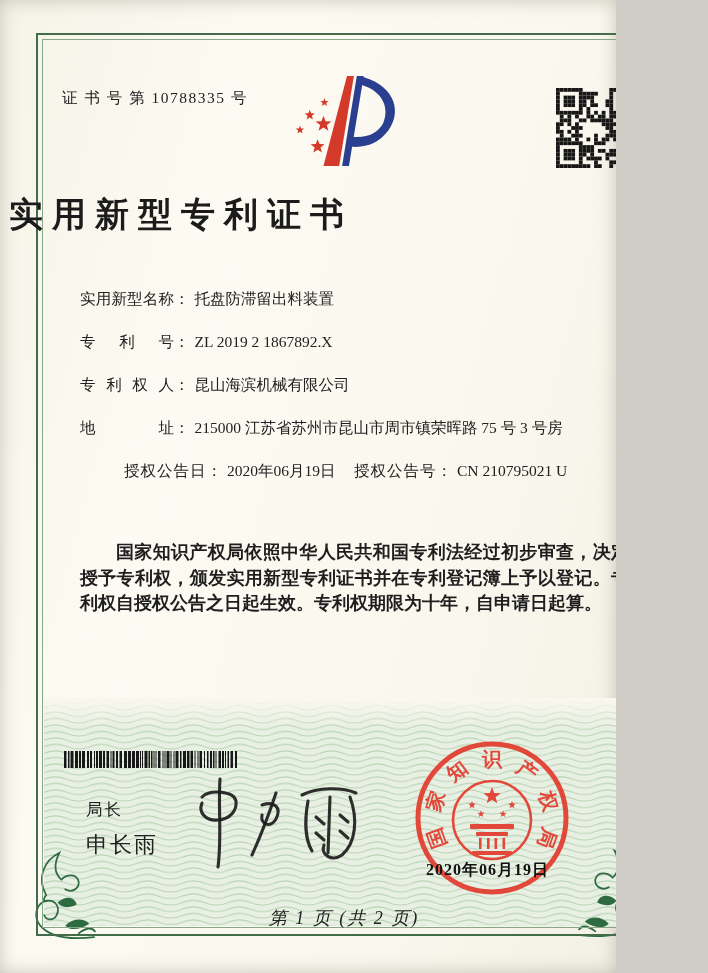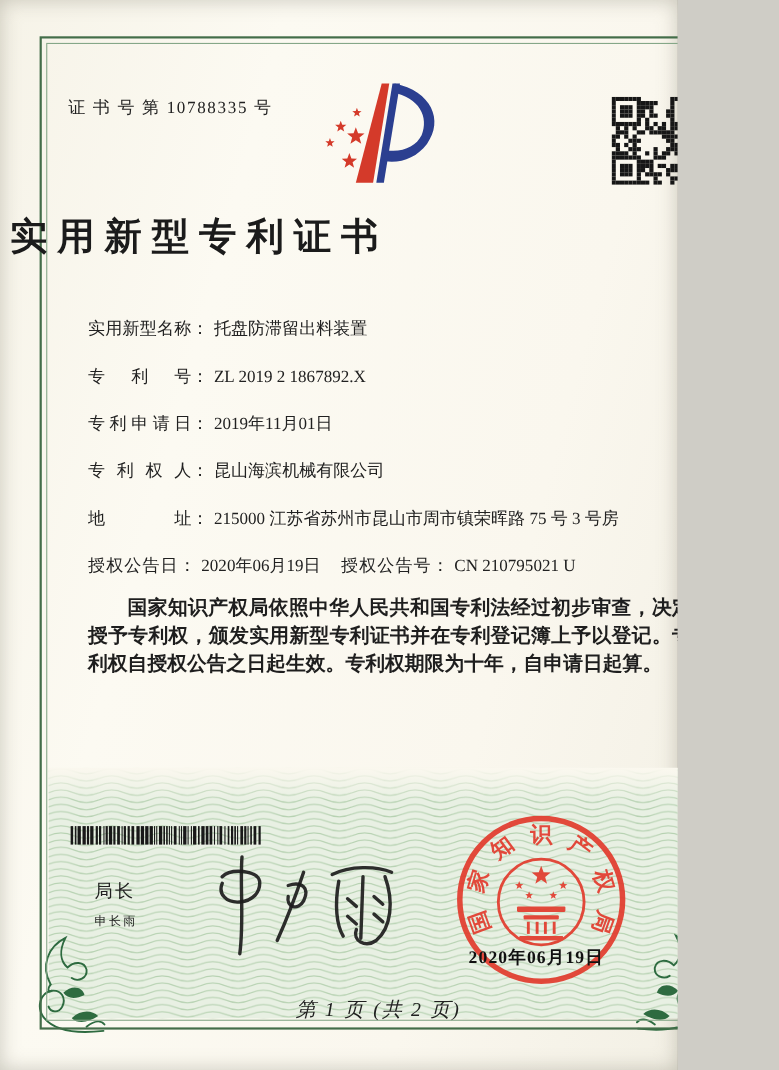--- a/index.html
+++ b/index.html
@@ -26,31 +26,31 @@
   .cert-number{left:62px;top:88px;font-size:15.5px;letter-spacing:1.5px;}
   .logo{left:288px;top:74px;}
   .qr{left:556px;top:88px;}
   .title{left:0;right:0;top:192px;text-align:left;font-size:34px;font-weight:bold;
     letter-spacing:9px;text-indent:9px;color:#1b1b1b;}
   
   .fields{left:80px;top:289px;width:556px;font-size:15.5px;}
   .frow{height:43px;white-space:nowrap;}
   .flabel{display:inline-block;width:94px;text-align:justify;text-align-last:justify;}
   .fvalue{margin-left:5px;text-align:center;}
-  .grant-row{position:relative;height:43px;white-space:nowrap;}
+  .grant-row{position:relative;height:43px;white-space:nowrap;margin-left:44px;}
   .glabel{display:inline-block;letter-spacing:1px;}
   .grant-no{position:absolute;left:230px;top:0;white-space:nowrap;}
   
   .bodytext{left:80px;top:540px;width:549px;font-size:18px;line-height:25.5px;
     text-align:justify;color:#1e1e1e;font-weight:bold;}
   .bodytext p{margin:0;text-indent:2em;}
   
   .barcode{left:64px;top:751px;}
   .director-title{left:86px;top:799px;font-size:16.5px;letter-spacing:2px;}
-  .director-name{left:86px;top:830px;font-size:11px;letter-spacing:2px;font-family:Liberation Mono, monospace;}
+  .director-name{left:86px;top:830px;font-size:22px;letter-spacing:2px;font-family:Liberation Mono, monospace;}
   .signature{left:190px;top:775px;}
   .sig-stroke{fill:none;stroke:#1c1c1c;stroke-width:3.1;stroke-linecap:round;opacity:.92;}
   .seal{left:406px;top:732px;}
   .seal-stroke{fill:none;stroke:var(--seal_red);}
   .seal-fill{fill:var(--seal_red);}
   .seal-char{fill:var(--seal_red);font-size:20px;font-weight:bold;
     font-family:"Liberation Serif","DejaVu Serif",serif;}
   .seal-date{left:426px;top:860px;font-size:16px;font-weight:600;letter-spacing:1px;color:#111;}
   .page-indicator{left:40px;top:906px;width:608px;text-align:center;font-size:18px;letter-spacing:2px;font-style:italic;}
   .back-note{left:0;top:946px;width:708px;text-align:center;font-size:14.5px;
@@ -356,23 +356,20 @@
   <div class="abs title">实用新型专利证书</div>
 
   <div class="abs fields">
     <div class="frow">
       <span class="flabel">实用新型名称</span><span>：</span><span class="fvalue">托盘防滞留出料装置</span>
     </div>
     <div class="frow">
       <span class="flabel">专利号</span><span>：</span><span class="fvalue">ZL 2019 2 1867892.X</span>
     </div>
     <div class="frow">
-      <span class="flabel">专利申请日</span><span>：</span><span class="fvalue">2019年11月01日</span>
-    </div>
-    <div class="frow">
       <span class="flabel">专利权人</span><span>：</span><span class="fvalue">昆山海滨机械有限公司</span>
     </div>
     <div class="frow">
       <span class="flabel">地址</span><span>：</span><span class="fvalue">215000 江苏省苏州市昆山市周市镇荣晖路 75 号 3 号房</span>
     </div>
     <div class="grant-row">
       <span>
         <span class="glabel">授权公告日</span><span>：</span><span class="fvalue">2020年06月19日</span>
       </span>
       <span class="grant-no">

